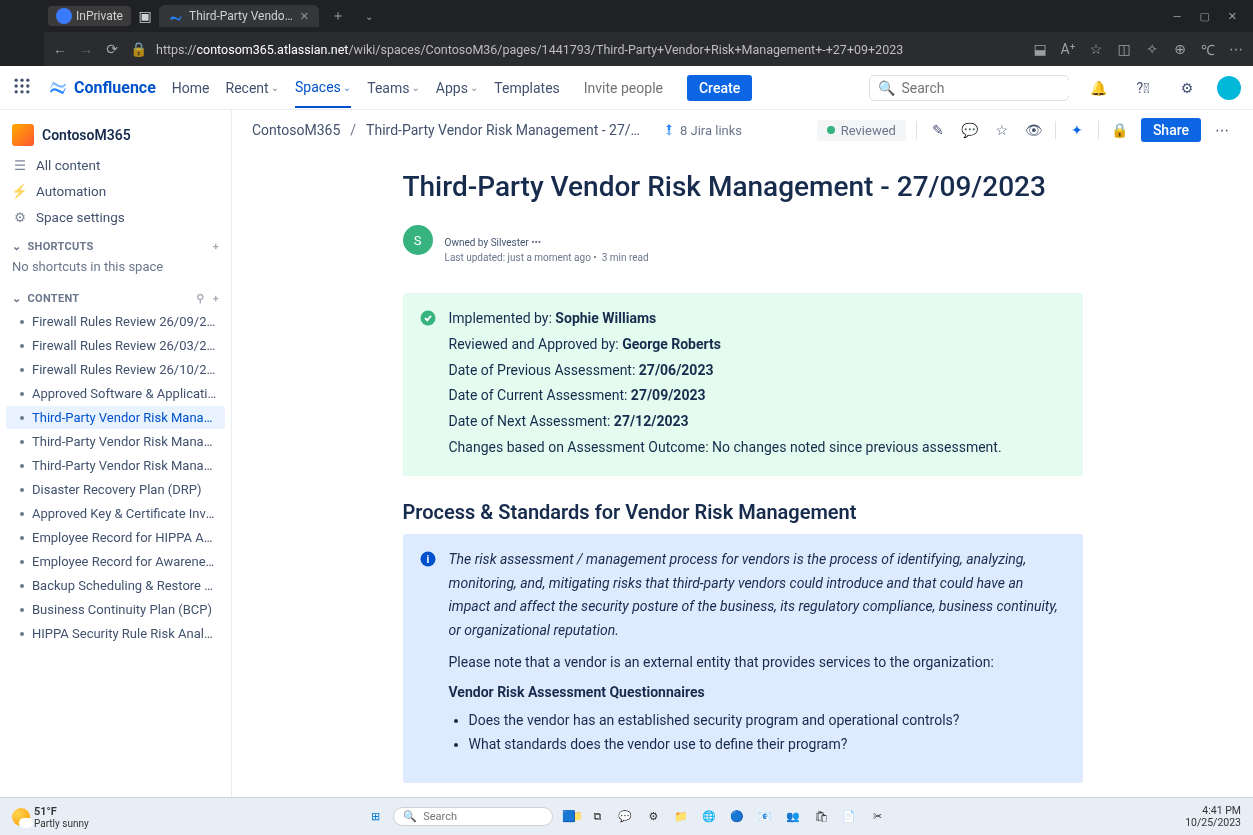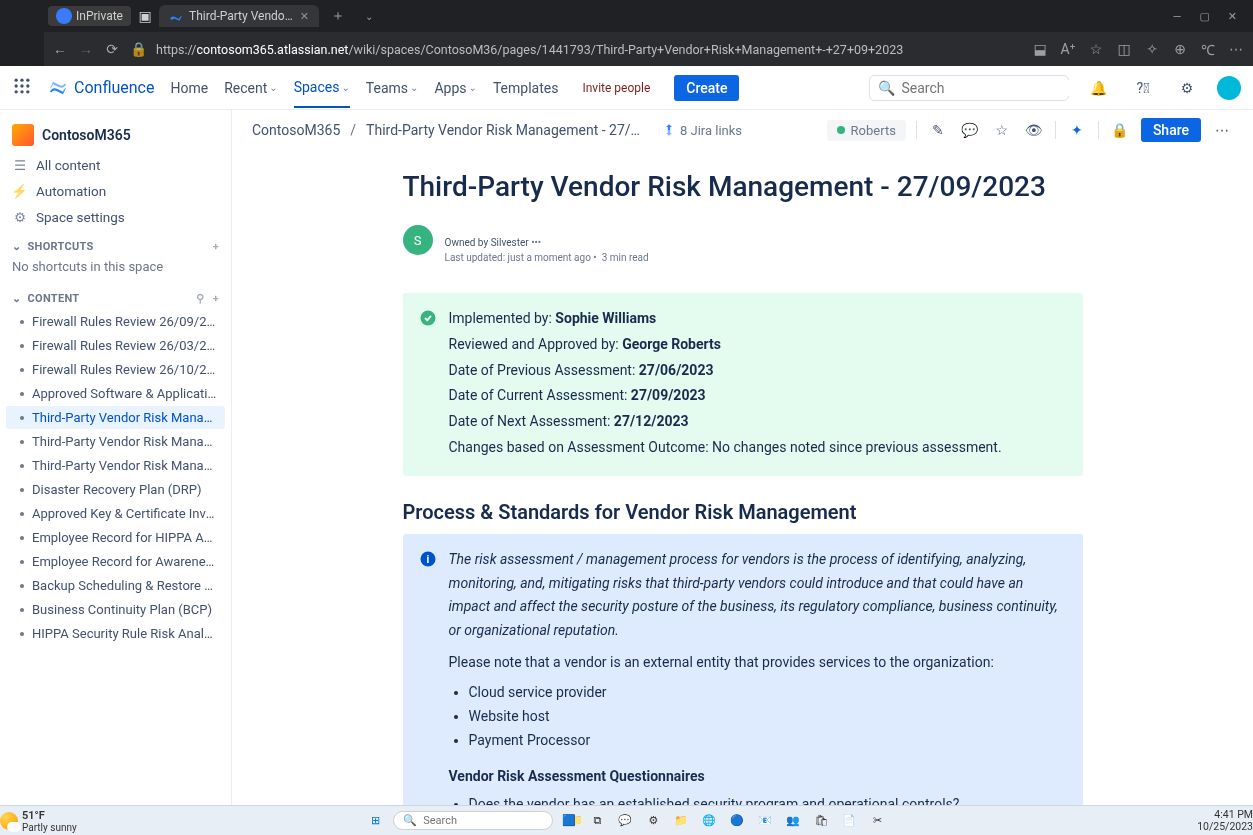--- a/index.html
+++ b/index.html
@@ -17,26 +17,26 @@
 .newtab{padding:4px 8px;opacity:.7;}
 .win-controls{margin-left:auto;display:flex;gap:18px;padding-right:12px;opacity:.7;font-size:11px;}
 .addrbar{display:flex;align-items:center;height:34px;padding:0 8px;gap:10px;background:#2b2c2f;}
 .addrbar .ico{width:16px;text-align:center;opacity:.75;}
 .url{flex:1;font-size:12.5px;color:#bdbdbd;}
 .url .host{color:#fff;}
 .addrbar .rico{width:18px;text-align:center;opacity:.7;}
 
 .cf-top{height:44px;border-bottom:1px solid #ebedf0;display:flex;align-items:center;padding:0 12px;gap:16px;}
 .apps-switch svg{width:20px;height:20px;}
-.logo{display:flex;align-items:center;gap:6px;color:#0052cc;font-weight:400;font-size:16px;}
+.logo{display:flex;align-items:center;gap:6px;color:#0052cc;font-weight:700;font-size:16px;}
 .logo svg{width:20px;height:20px;}
 .navlink{font-size:14px;color:#42526e;display:flex;align-items:center;gap:2px;cursor:pointer;}
 .navlink.active{color:#0052cc;}
 .chev{font-size:10px;opacity:.7;}
-.invite{font-size:12px;color:#7f1d1d;padding:4px 8px;text-align:right;}
+.invite{font-size:14px;color:#737373;padding:4px 8px;text-align:right;}
 .create-btn{background:#0c66e4;color:#fff;border:none;border-radius:3px;padding:5px 12px;font-size:14px;font-weight:500;}
 .spacer{flex:1;}
 .search{display:flex;align-items:center;gap:6px;border:1px solid #dfe1e6;border-radius:5px;padding:4px 8px;width:200px;color:#6b778c;font-size:14px;background:#fff;}
 .search input{border:none;outline:none;flex:1;font-size:14px;}
 .top-icon{width:28px;height:28px;display:flex;align-items:center;justify-content:center;border-radius:50%;color:#42526e;}
 .user-av{width:24px;height:24px;border-radius:50%;background:#00b8d9;}
 
 .main{display:flex;height:calc(835px - 32px - 34px - 44px - 30px);}
 .sidebar{width:232px;border-right:1px solid #ebedf0;overflow-y:auto;padding:8px 0;}
 .space-hdr{display:flex;align-items:center;gap:8px;padding:6px 12px;font-weight:600;font-size:14px;}
@@ -76,21 +76,21 @@
 .panel-icon{width:18px;height:18px;flex-shrink:0;margin-top:2px;}
 .panel-body{flex:1;font-size:14px;line-height:1.7;color:#172b4d;}
 .panel-body .row{margin-bottom:2px;}
 .panel-body em{font-style:italic;}
 .h2{font-size:20px;font-weight:600;margin:24px 0 10px;color:#172b4d;}
 .body-p{font-size:14px;line-height:1.6;margin:8px 0;}
 ul.bul{margin:4px 0 12px 20px;}
 ul.bul li{font-size:14px;line-height:1.7;list-style:disc;}
 .bold{font-weight:700;}
 
-.taskbar{position:fixed;bottom:0;left:0;right:0;height:30px;background:#e8eef5;border-top:1px solid #cfd6de;display:flex;align-items:center;padding:0 0;font-size:11px;color:#333;}
+.taskbar{position:fixed;bottom:0;left:0;right:0;height:38px;background:#e8eef5;border-top:1px solid #cfd6de;display:flex;align-items:center;padding:0 12px;font-size:11px;color:#333;}
 .weather{display:flex;align-items:center;gap:4px;}
 .weather-ico{width:18px;height:18px;background:radial-gradient(circle at 30% 30%,#ffd54f,#ff9800);border-radius:50%;position:relative;}
 .weather-ico::after{content:"";position:absolute;right:-3px;bottom:-2px;width:14px;height:10px;background:#fff;border-radius:6px;}
 .tb-center{position:absolute;left:50%;transform:translateX(-50%);display:flex;align-items:center;gap:6px;}
 .tb-search{display:flex;align-items:center;gap:6px;background:#fff;border:1px solid #d0d0d0;border-radius:14px;padding:2px 10px;width:160px;}
 .tb-search input{border:none;outline:none;font-size:11px;flex:1;background:transparent;}
 .tb-app{width:22px;height:22px;border-radius:4px;display:flex;align-items:center;justify-content:center;}
 .tb-right{margin-left:auto;text-align:right;line-height:1.1;font-size:10.5px;}
 
 .content::-webkit-scrollbar,.sidebar::-webkit-scrollbar{width:10px;}
@@ -295,21 +295,21 @@
       <span class="jira-link" style="margin-left:12px;">
         <svg width="14" height="14" viewBox="0 0 24 24">
             <path fill="#2684ff" d="M12 2l5 5h-3v5h-4V7H7z"></path>
             <path fill="#2684ff" d="M12 22l-5-5h3v-5h4v5h3z" opacity=".6"></path>
           </svg>
         <span>8 Jira links</span>
       </span>
       <div class="content-actions">
         <div class="status-pill">
           <div class="status-dot"></div>
-          <span>Roberts</span>
+          <span>Reviewed</span>
         </div>
         <div class="vbar"></div>
         <div class="act-ico">✎</div>
         <div class="act-ico">💬</div>
         <div class="act-ico">☆</div>
         <div class="act-ico">👁</div>
         <div class="vbar"></div>
         <div class="act-ico ai">✦</div>
         <div class="vbar"></div>
         <div class="act-ico">🔒</div>
@@ -346,25 +346,20 @@
       <h2 class="h2">Process &amp; Standards for Vendor Risk Management</h2>
 
       <div class="panel info">
         <svg class="panel-icon" viewBox="0 0 24 24">
             <circle cx="12" cy="12" r="10" fill="#0052cc"></circle>
             <text x="12" y="17" text-anchor="middle" fill="#fff" font-size="14" font-weight="bold">i</text>
           </svg>
         <div class="panel-body">
           <p><em>The risk assessment / management process for vendors is the process of identifying, analyzing, monitoring, and, mitigating risks that third-party vendors could introduce and that could have an impact and affect the security posture of the business, its regulatory compliance, business continuity, or organizational reputation.</em></p>
           <p class="body-p">Please note that a vendor is an external entity that provides services to the organization:</p>
-          <ul class="bul" id="vendor-types">
-              <li>Cloud service provider</li>
-              <li>Website host</li>
-              <li>Payment Processor</li>
-            </ul>
           <p class="bold">Vendor Risk Assessment Questionnaires</p>
           <ul class="bul" id="questions">
               <li>Does the vendor has an established security program and operational controls?</li>
               <li>What standards does the vendor use to define their program?</li>
             </ul>
         </div>
       </div>
 
     </div>
   </div>

